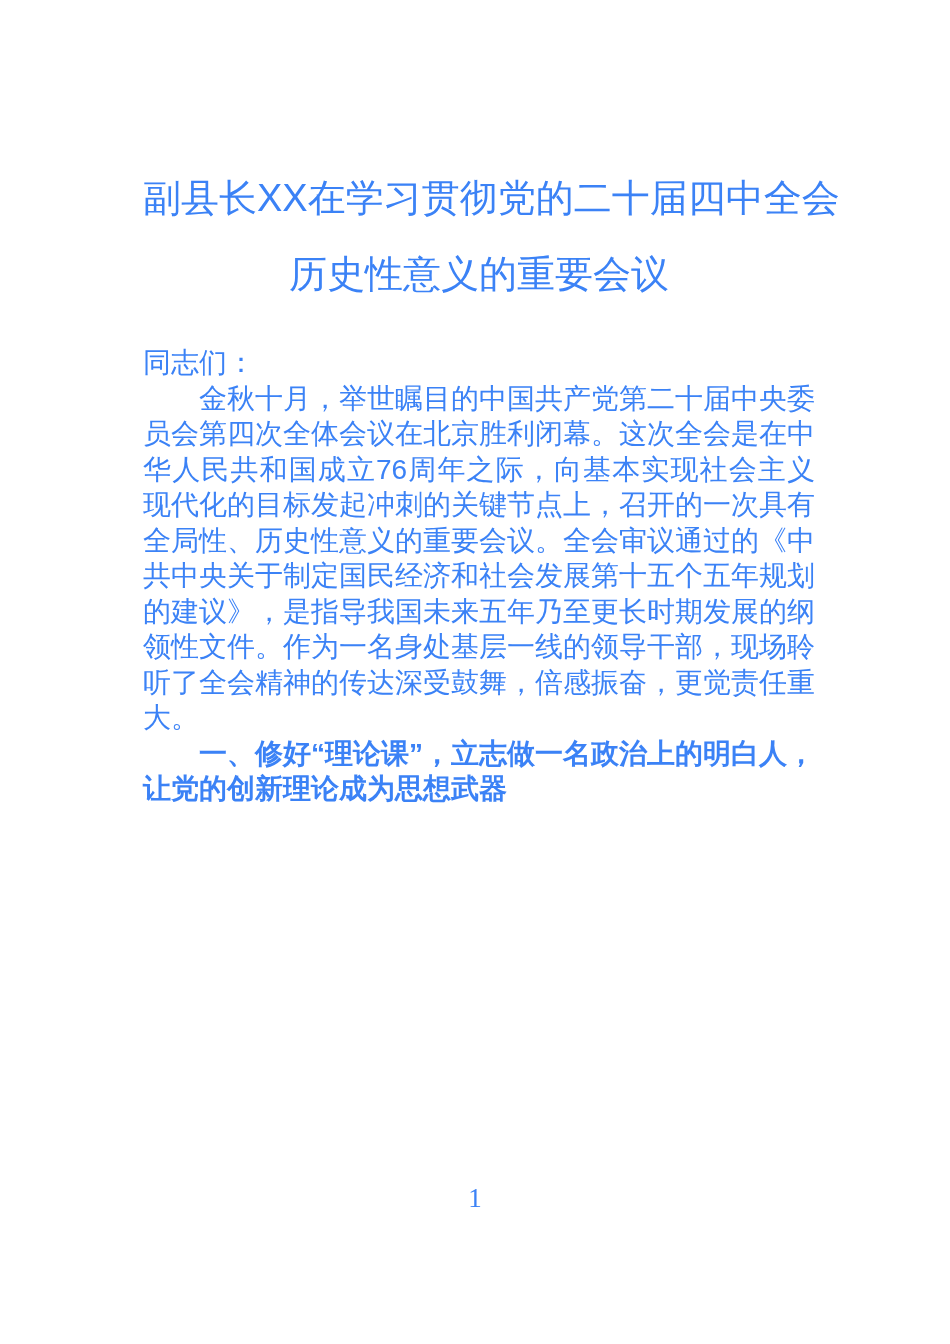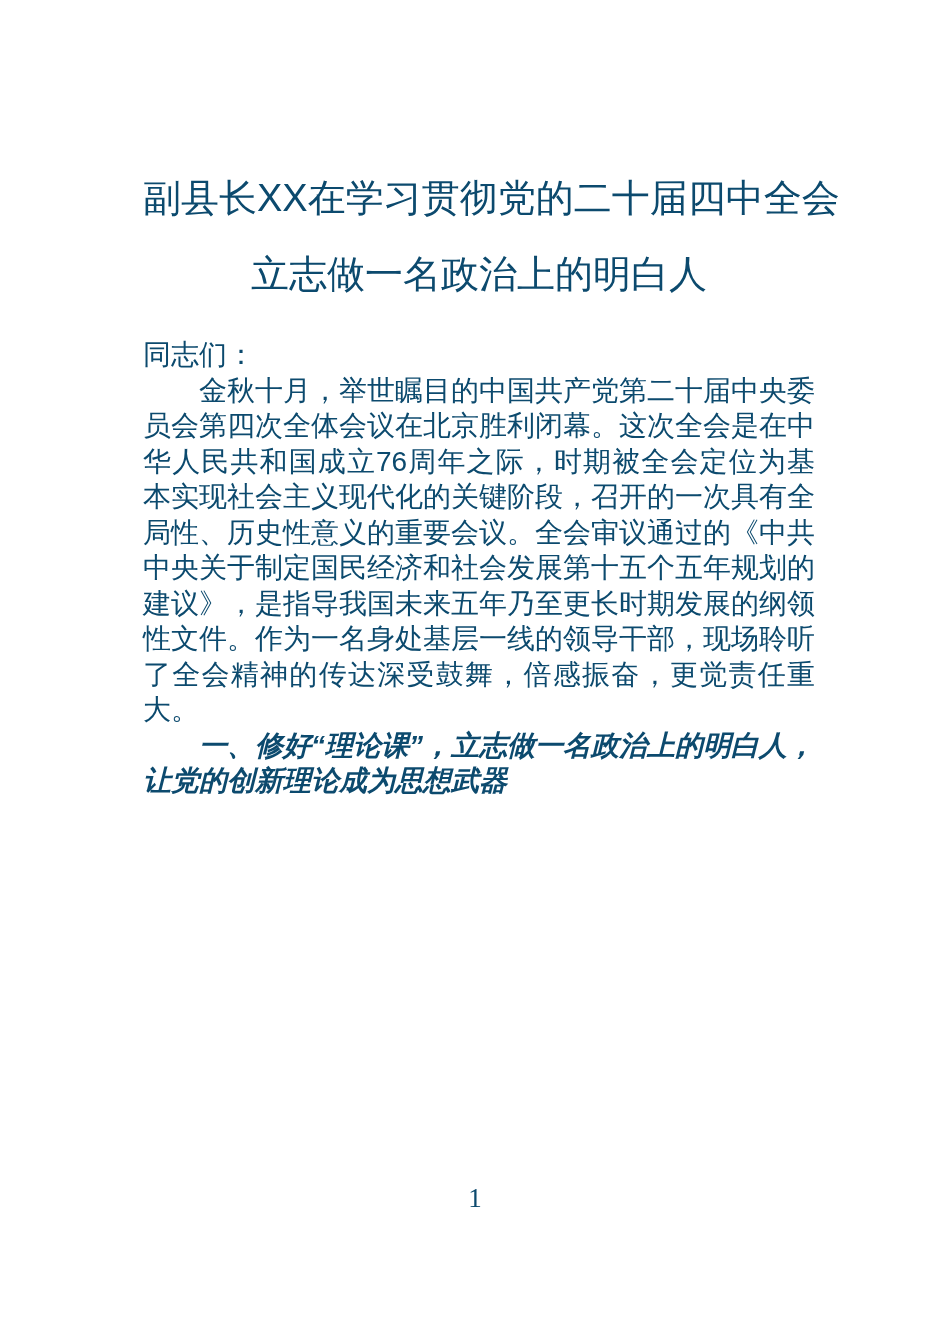--- a/index.html
+++ b/index.html
@@ -5,79 +5,78 @@
   html, body {
     margin: 0;
     padding: 0;
     background: #ffffff;
   }
   .page {
     position: relative;
     width: 950px;
     height: 1344px;
     background: #ffffff;
-    color: #0c4a6e;
+    color: #3b82f6;
     font-family: "Liberation Sans", "DejaVu Sans", sans-serif;
     overflow: hidden;
   }
   .content {
     position: absolute;
     left: 143px;
     top: 160px;
     width: 672px;
   }
   .doc-title {
     text-align: center;
     font-size: 38px;
     font-weight: 400;
     line-height: 76px;
     letter-spacing: 0px;
     white-space: nowrap;
   }
   .body-text {
-    margin-top: 25px;
+    margin-top: 33px;
     font-size: 28px;
     line-height: 35.5px;
     text-align: justify;
     text-justify: inter-ideograph;
   }
   .body-text p {
     margin: 0;
     padding: 0;
   }
   .salutation {
     text-align: left;
     text-indent: 0;
   }
   .para {
     text-indent: 2em;
   }
   .heading {
     font-weight: 700;
-    font-style: italic;
   }
   .page-number {
     position: absolute;
     top: 1183px;
     left: 0;
     width: 950px;
     text-align: center;
     font-size: 27px;
     font-family: "Liberation Serif", "DejaVu Serif", serif;
   }
 </style>
 </head>
 <body>
 
 <div class="page">
   <div class="content">
     <div class="doc-title">
       <div>副县长XX在学习贯彻党的二十届四中全会</div>
-      <div>立志做一名政治上的明白人</div>
+      <div>历史性意义的重要会议</div>
     </div>
     <div class="body-text">
       <p class="salutation">同志们：</p>
-      <p class="para">金秋十月，举世瞩目的中国共产党第二十届中央委员会第四次全体会议在北京胜利闭幕。这次全会是在中华人民共和国成立76周年之际，时期被全会定位为基本实现社会主义现代化的关键阶段，召开的一次具有全局性、历史性意义的重要会议。全会审议通过的《中共中央关于制定国民经济和社会发展第十五个五年规划的建议》，是指导我国未来五年乃至更长时期发展的纲领性文件。作为一名身处基层一线的领导干部，现场聆听了全会精神的传达深受鼓舞，倍感振奋，更觉责任重大。</p>
+      <p class="para">金秋十月，举世瞩目的中国共产党第二十届中央委员会第四次全体会议在北京胜利闭幕。这次全会是在中华人民共和国成立76周年之际，向基本实现社会主义现代化的目标发起冲刺的关键节点上，召开的一次具有全局性、历史性意义的重要会议。全会审议通过的《中共中央关于制定国民经济和社会发展第十五个五年规划的建议》，是指导我国未来五年乃至更长时期发展的纲领性文件。作为一名身处基层一线的领导干部，现场聆听了全会精神的传达深受鼓舞，倍感振奋，更觉责任重大。</p>
       <p class="para heading">一、修好“理论课”，立志做一名政治上的明白人，让党的创新理论成为思想武器</p>
     </div>
   </div>
   <div class="page-number">1</div>
 </div>
 
 </body></html>

